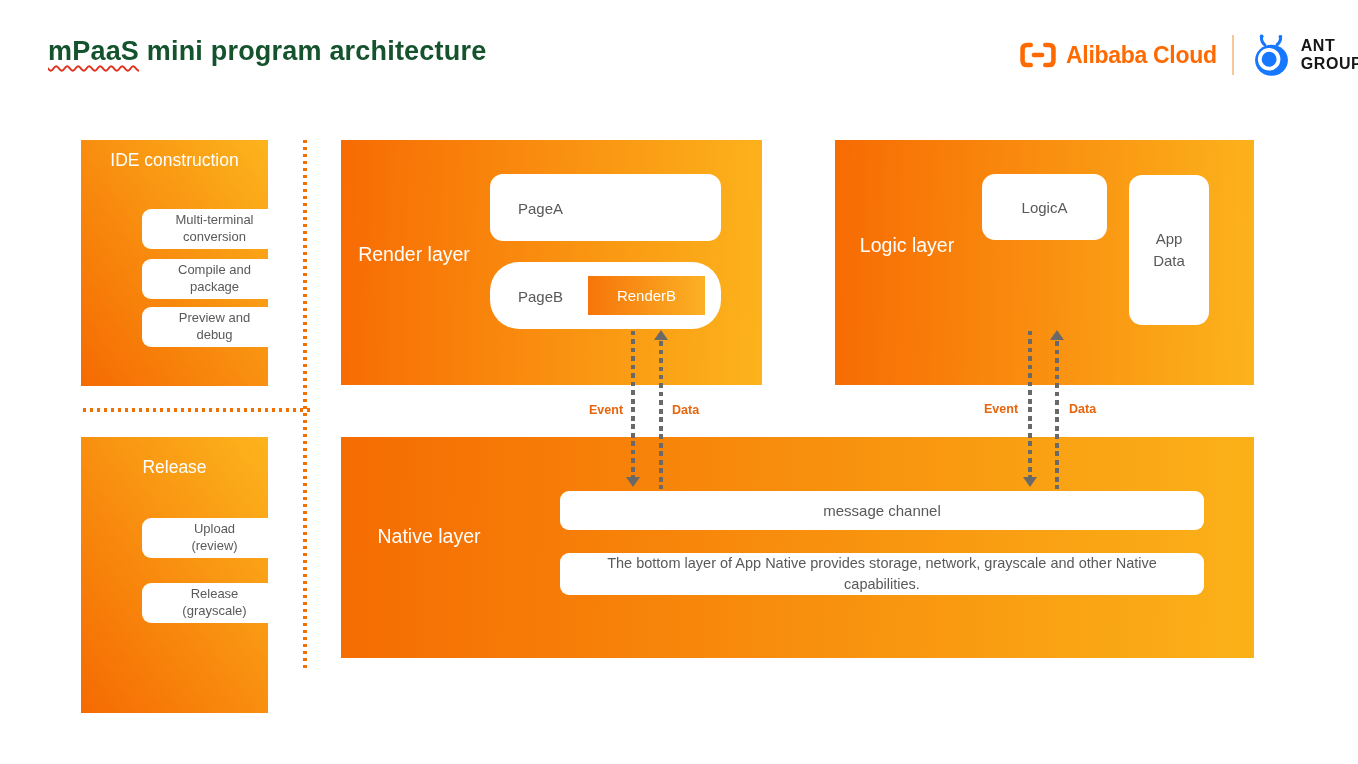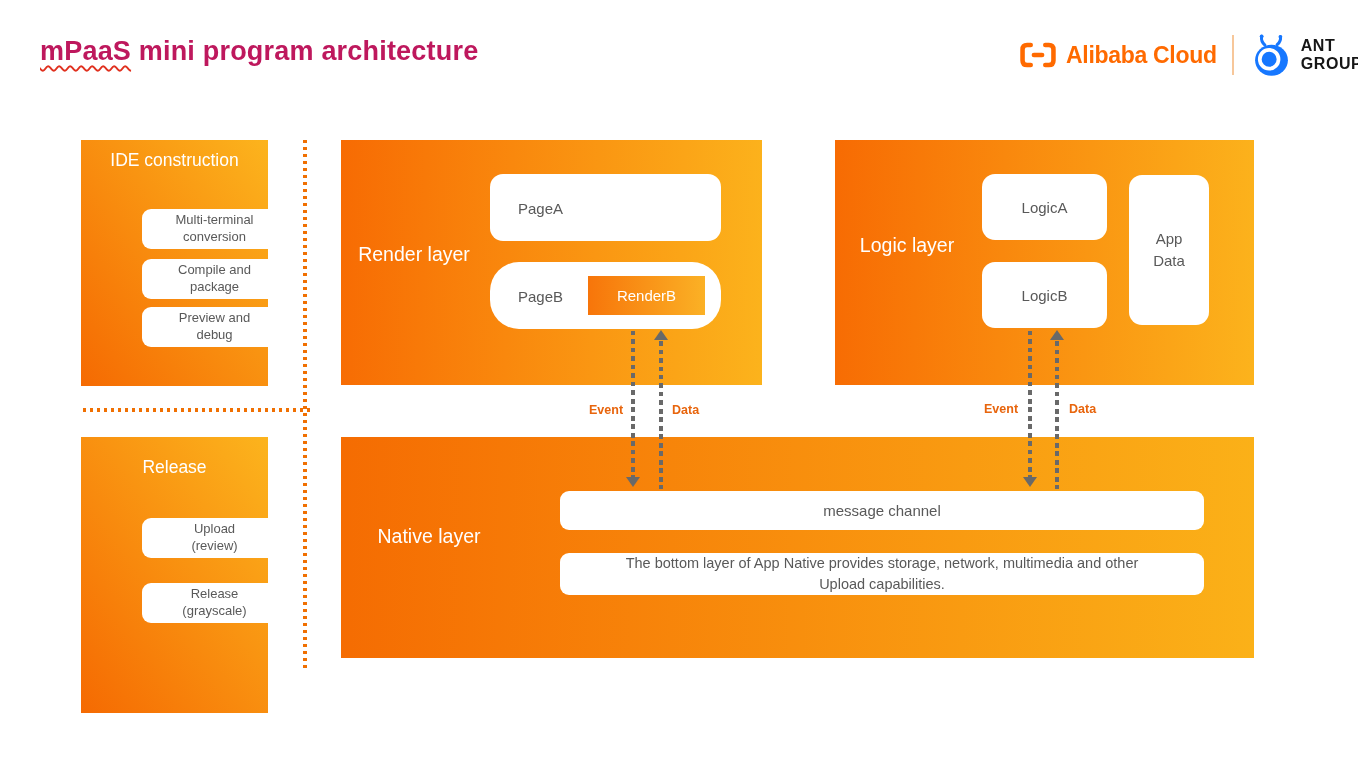--- a/index.html
+++ b/index.html
@@ -9,25 +9,25 @@
     position: relative;
     width: 1358px;
     height: 764px;
     background: #ffffff;
     overflow: hidden;
   }
 
   
   .page-title {
     position: absolute;
-    left: 40px;
+    left: 48px;
     top: 36px;
     font-size: 27px;
     font-weight: bold;
-    color: #be185d;
+    color: #14532d;
     letter-spacing: 0.2px;
   }
   .page-title .squiggle {
     text-decoration-line: underline;
     text-decoration-style: wavy;
     text-decoration-color: #e0301e;
     text-decoration-thickness: 1.5px;
     text-underline-offset: 5px;
   }
 
@@ -328,31 +328,30 @@
     </div>
     <div class="page-box page-b">
       <span class="page-label">PageB</span>
       <div class="render-chip">RenderB</div>
     </div>
   </div>
 
   <div class="layer logic-layer">
     <div class="layer-label">Logic layer</div>
     <div class="logic-box logic-a">LogicA</div>
-    <div class="logic-box logic-b">LogicB</div>
     <div class="appdata-box">
       <span>App Data</span>
     </div>
   </div>
 
   <div class="layer native-layer">
     <div class="layer-label">Native layer</div>
     <div class="channel-box">message channel</div>
     <div class="native-desc-box">
-      <span>The bottom layer of App Native provides storage, network, multimedia and other Upload capabilities.</span>
+      <span>The bottom layer of App Native provides storage, network, grayscale and other Native capabilities.</span>
     </div>
   </div>
 
   <div class="dash-v arr-render-event"></div>
   <div class="ah ah-down h-render-event"></div>
   <div class="dash-v arr-render-data"></div>
   <div class="ah ah-up h-render-data"></div>
   <span class="flow-label lbl-render-event">Event</span>
   <span class="flow-label lbl-render-data">Data</span>
 

